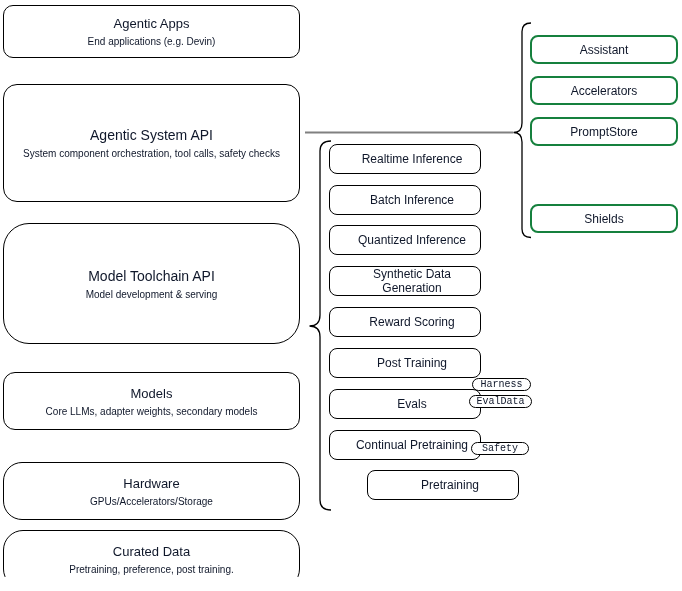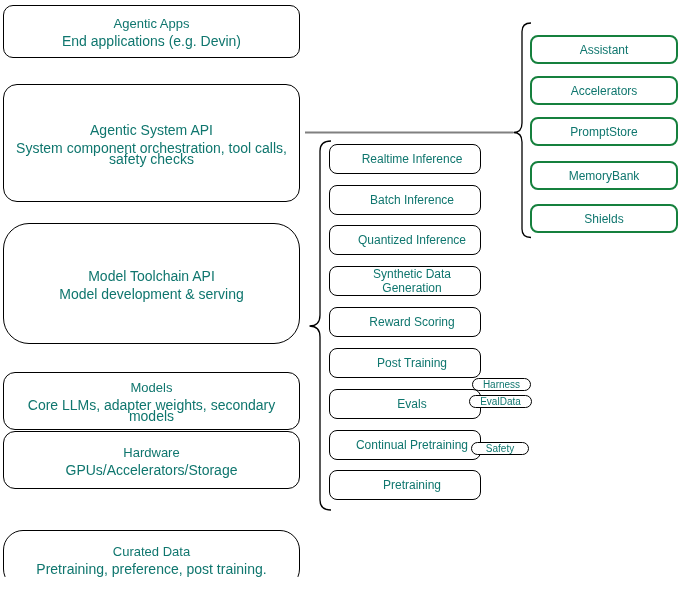--- a/index.html
+++ b/index.html
@@ -2,21 +2,21 @@
 <html><head>
 <meta charset="utf-8">
 <style>
   html, body { margin: 0; padding: 0; background: #ffffff; }
   .canvas {
     position: relative;
     width: 682px;
     height: 577px;
     background: #ffffff;
     font-family: "Liberation Sans", sans-serif;
-    color: #0f766e;
+    color: #0f172a;
     overflow: hidden;
   }
   .overlay {
     position: absolute;
     left: 0; top: 0;
     width: 682px; height: 591px;
     pointer-events: none;
   }
   .bigbox {
     position: absolute;
@@ -27,21 +27,21 @@
     background: #ffffff;
     display: flex;
     flex-direction: column;
     align-items: center;
     justify-content: center;
     text-align: center;
     gap: 5px;
   }
   .bigbox .title { font-size: 13px; line-height: 15px; }
   .bigbox.api .title { font-size: 14px; line-height: 16px; }
-  .bigbox .subtitle { font-size: 14px; line-height: 11px; }
+  .bigbox .subtitle { font-size: 10px; line-height: 11px; }
   .midbox {
     position: absolute;
     left: 329px;
     width: 152px;
     height: 30px;
     box-sizing: border-box;
     border: 1px solid #000000;
     border-radius: 8px;
     background: #ffffff;
     display: flex;
@@ -71,20 +71,21 @@
     box-sizing: border-box;
     border: 1px solid #000000;
     border-radius: 7px;
     background: #ffffff;
     display: flex;
     align-items: center;
     justify-content: center;
     font-size: 10px;
     line-height: 10px;
     z-index: 5;
+    font-family: Liberation Mono, monospace;
   }
 </style>
 </head>
 <body>
 
 <div class="canvas">
 
   <svg class="overlay" viewBox="0 0 682 591" xmlns="http://www.w3.org/2000/svg">
     <line x1="305" y1="132.5" x2="513" y2="132.5" stroke="#808080" stroke-width="1.8"></line>
     <path d="M 331 141 C 323.5 141 320 144.5 320 151 L 320 315 C 320 321.5 317 326 309.5 326 C 317 326 320 330.5 320 337 L 320 500 C 320 506.5 323.5 510 331 510" fill="none" stroke="#000000" stroke-width="1.3"></path>
@@ -104,43 +105,42 @@
   <div class="bigbox api" style="top:223px; height:121px; border-radius:26px;">
     <div class="title">Model Toolchain API</div>
     <div class="subtitle">Model development &amp; serving</div>
   </div>
 
   <div class="bigbox" style="top:372px; height:58px; border-radius:12px;">
     <div class="title">Models</div>
     <div class="subtitle">Core LLMs, adapter weights, secondary models</div>
   </div>
 
-  <div class="bigbox" style="top:431px; height:58px; border-radius:12px;align-items:center;">
+  <div class="bigbox" style="top:462px; height:58px; border-radius:19px;align-items:center;">
     <div class="title">Hardware</div>
     <div class="subtitle">GPUs/Accelerators/Storage</div>
   </div>
 
   <div class="bigbox" style="top:530px; height:59px; border-radius:20px;">
     <div class="title">Curated Data</div>
     <div class="subtitle">Pretraining, preference, post training.</div>
   </div>
 
   <div class="midbox" style="top:144px;">Realtime Inference</div>
   <div class="midbox" style="top:185px;">Batch Inference</div>
   <div class="midbox" style="top:225px;">Quantized Inference</div>
   <div class="midbox" style="top:266px;">Synthetic Data Generation</div>
   <div class="midbox" style="top:307px;">Reward Scoring</div>
   <div class="midbox" style="top:348px;">Post Training</div>
   <div class="midbox" style="top:389px;">Evals</div>
   <div class="midbox" style="top:430px;">Continual Pretraining</div>
-  <div class="midbox" style="top:470px;">Pretraining</div>
+  <div class="midbox" style="top:470px;margin-left:38px;">Pretraining</div>
 
   <div class="pill" style="left:472px; top:378px; width:59px; height:13px;">Harness</div>
   <div class="pill" style="left:469px; top:395px; width:63px; height:13px;">EvalData</div>
   <div class="pill" style="left:471px; top:409px; width:58px; height:13px;margin-top:33px;">Safety</div>
 
   <div class="rightbox" style="top:35px;">Assistant</div>
   <div class="rightbox" style="top:76px;">Accelerators</div>
   <div class="rightbox" style="top:117px;">PromptStore</div>
-  <div class="rightbox" style="top:161px;">MemoryBank</div>
   <div class="rightbox" style="top:204px;">Shields</div>
 
 </div>
 
 </body></html>

